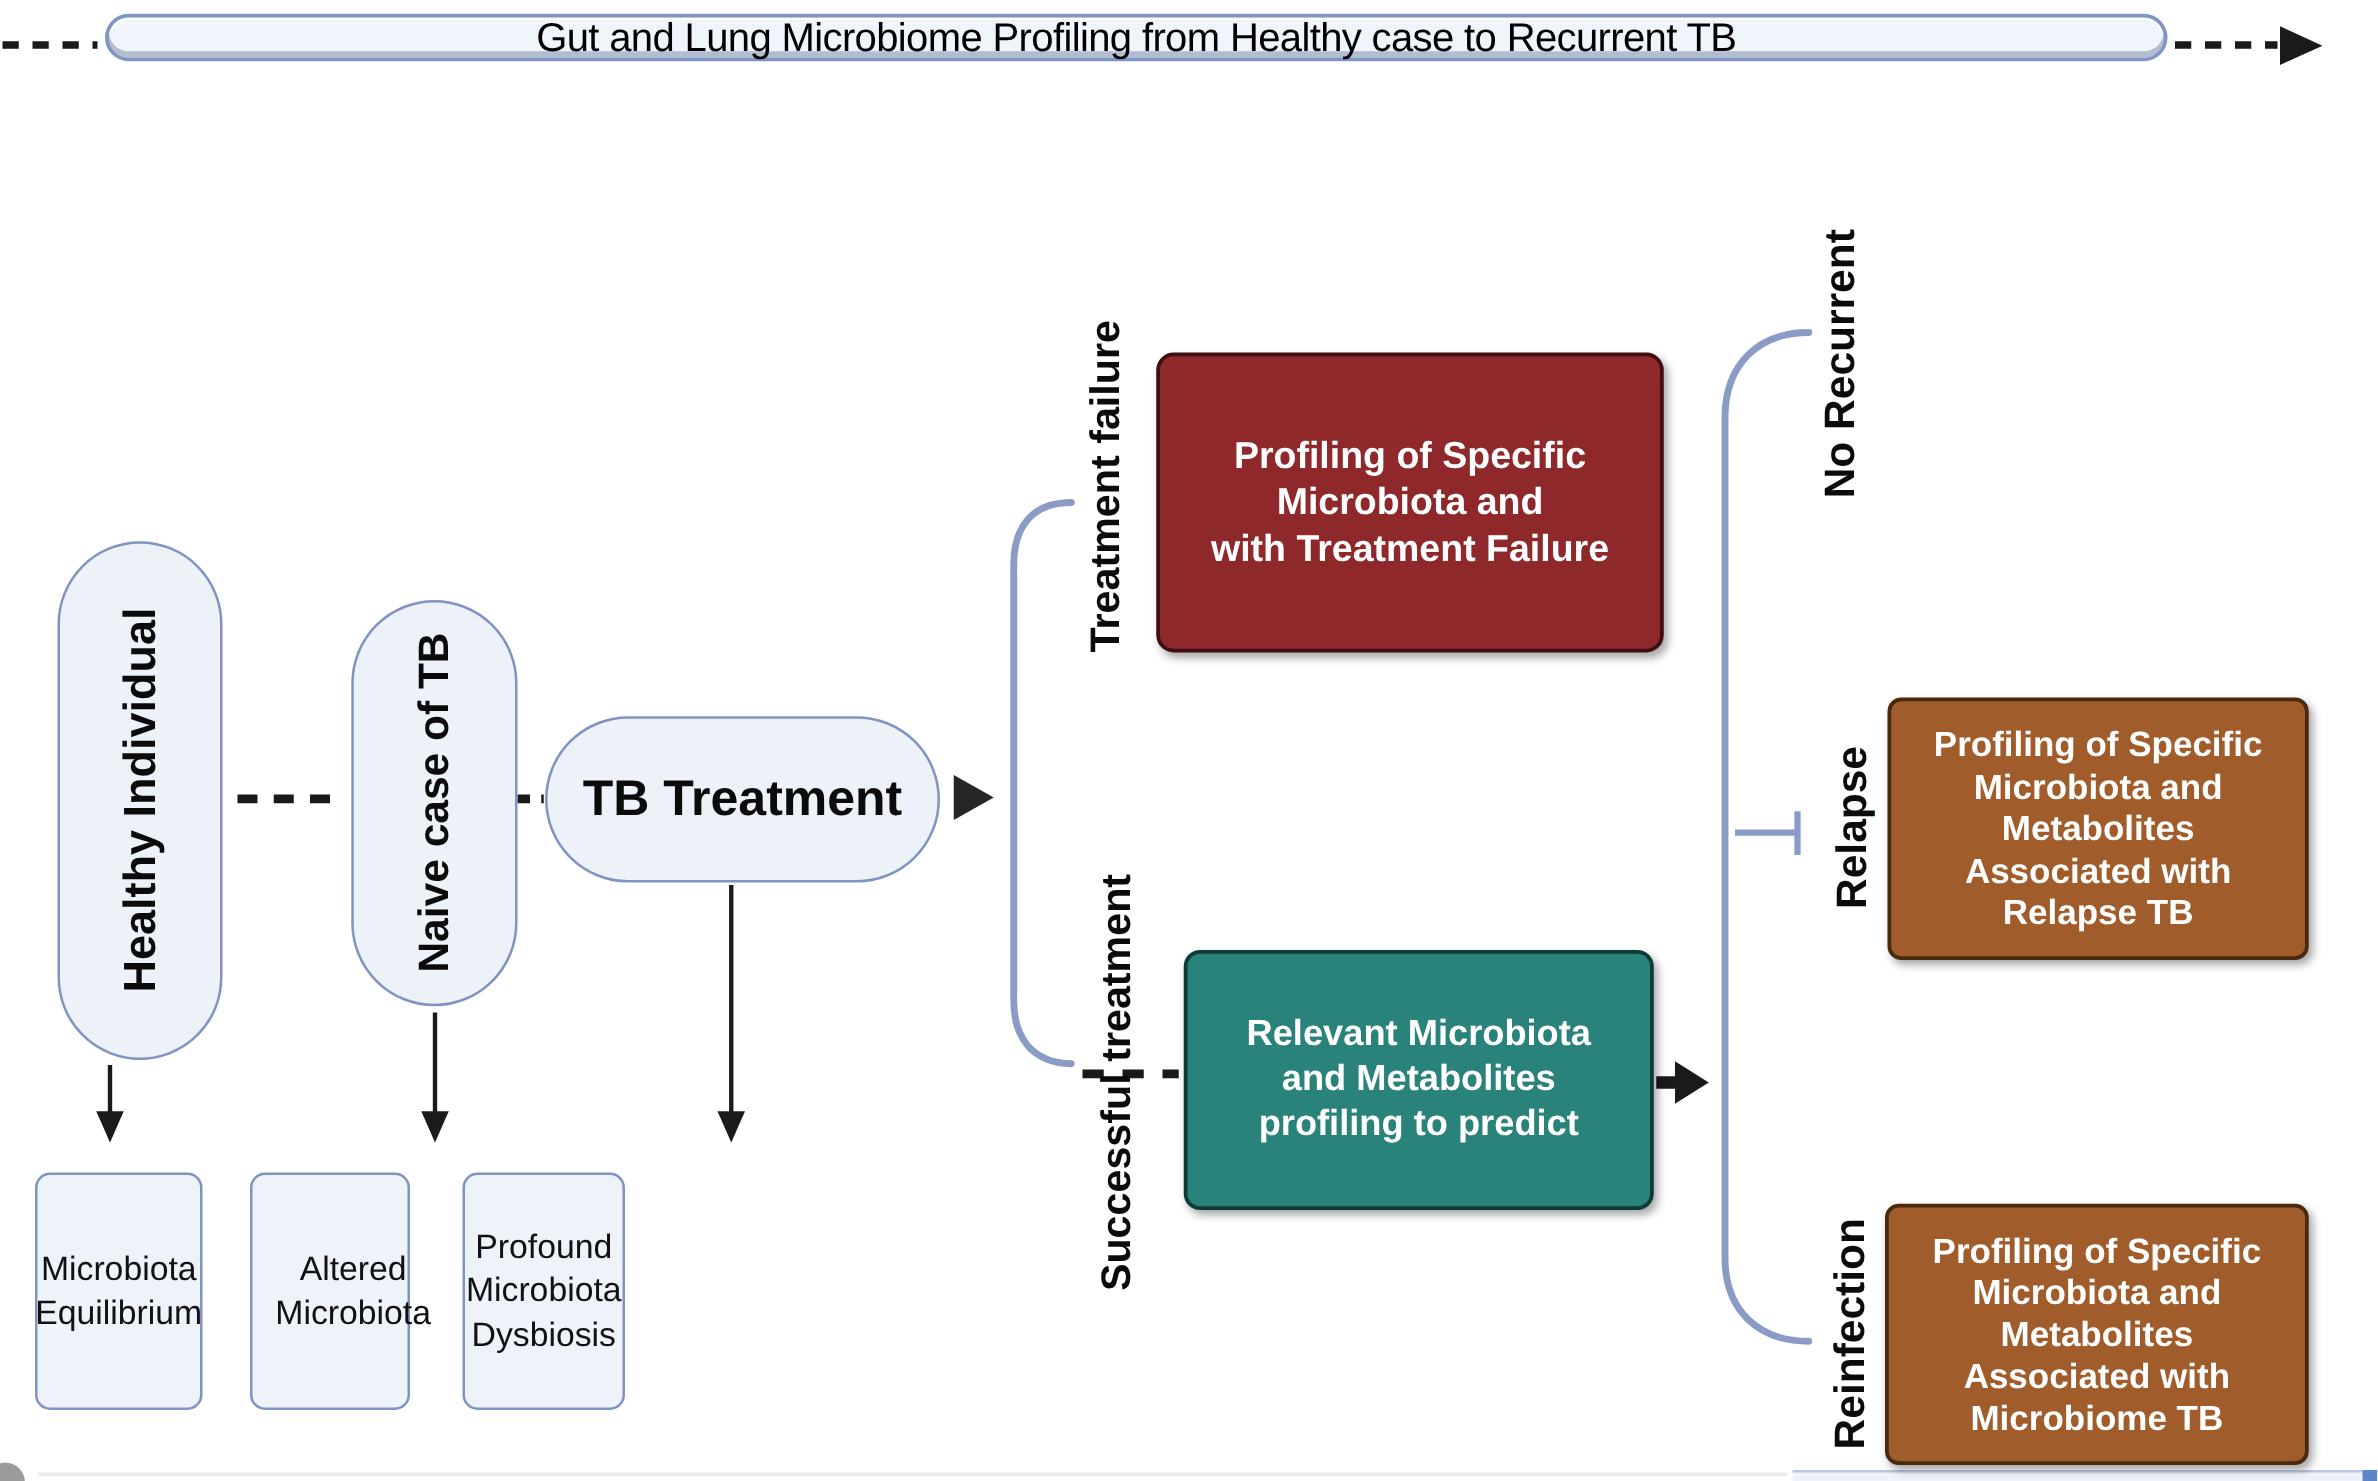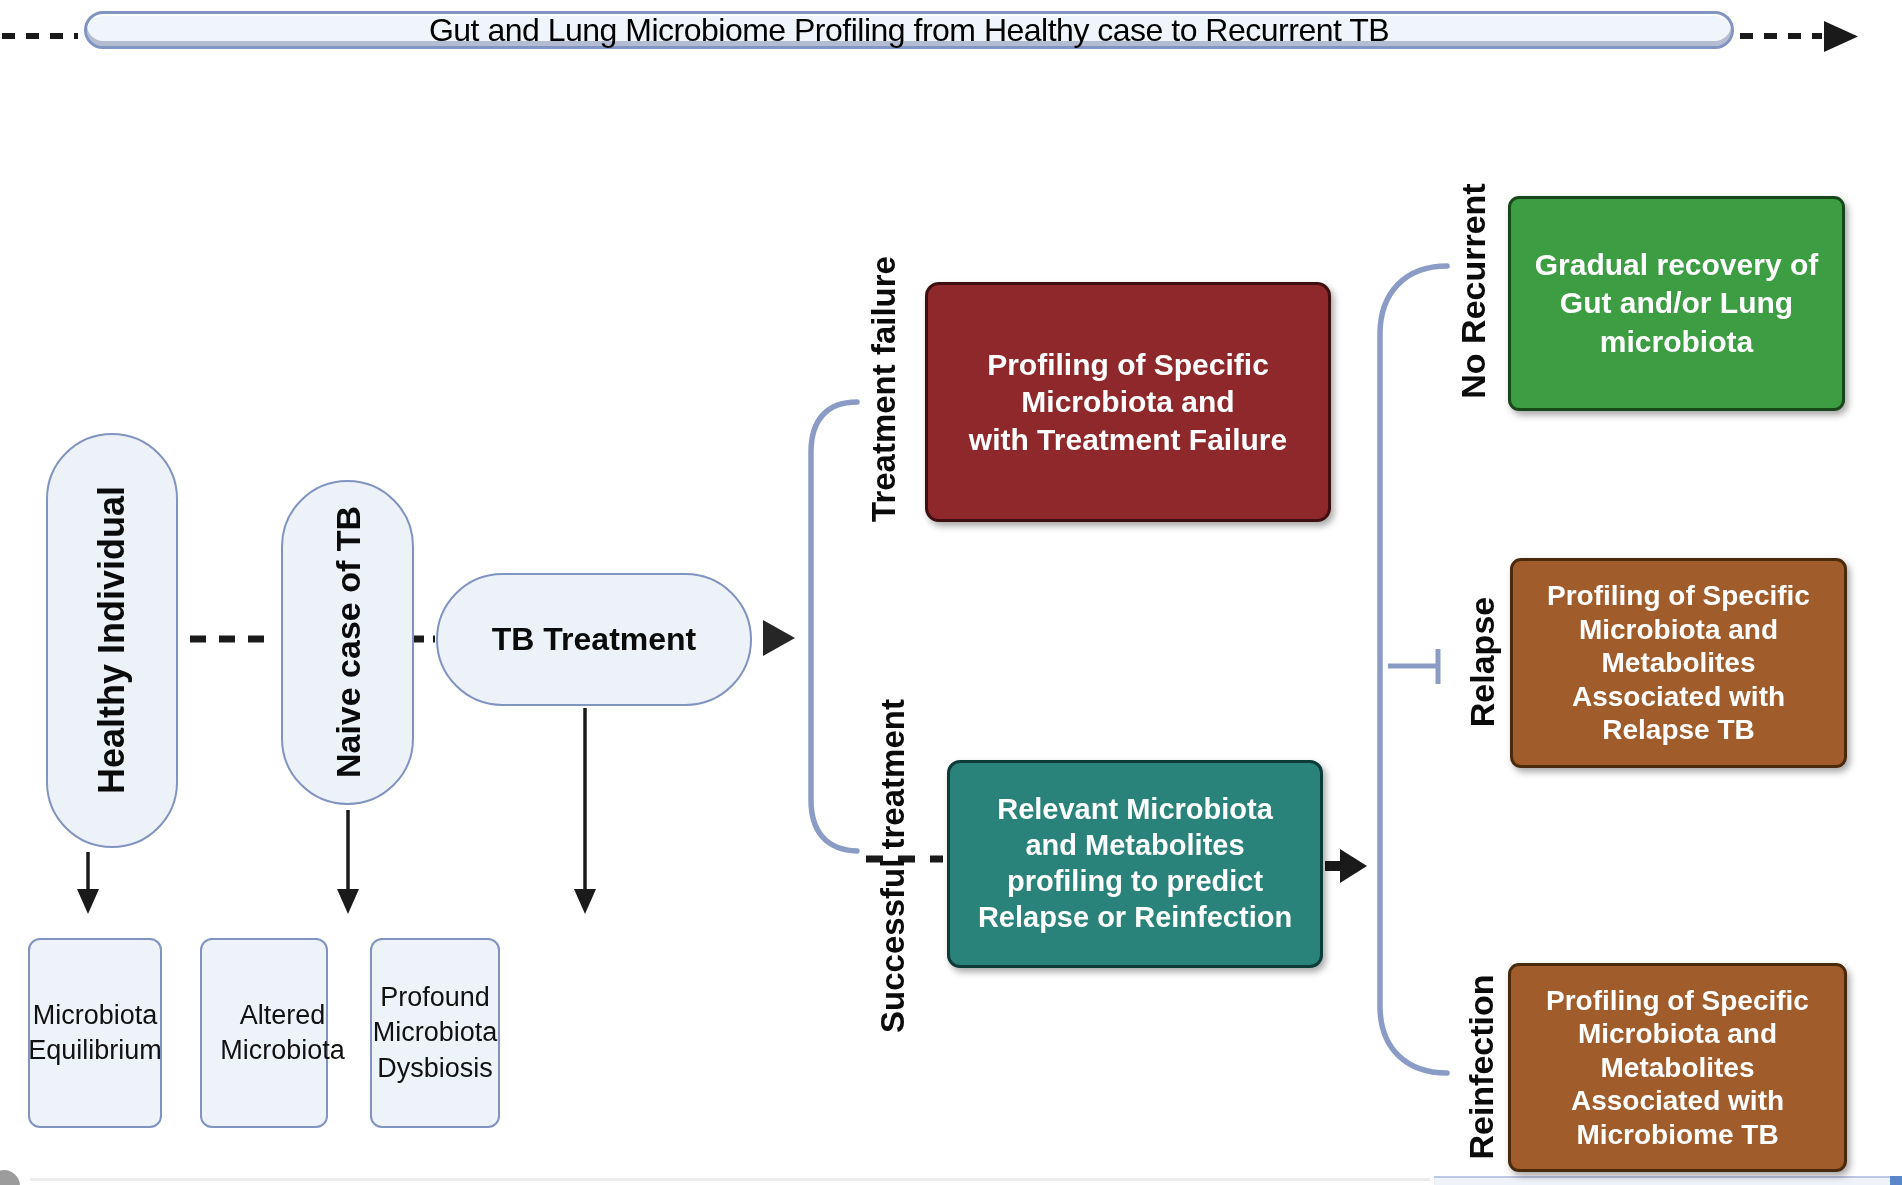--- a/index.html
+++ b/index.html
@@ -15,21 +15,21 @@
     left:84px;top:11px;width:1650px;height:38px;border-radius:27px;
     background:#f0f4fb;border:3px solid #8095c2;
     box-shadow:inset 0 -5px 0 rgba(105,120,155,.45), inset 0 2px 0 #ffffff;
   }
   #banner-title{font-size:32px;font-weight:400;letter-spacing:-.5px;color:#000;}
 
   
   .stage-pill{background:#edf2f9;border:2.5px solid #8094c2;}
   #pill-healthy{left:46px;top:433px;width:132px;height:415px;border-radius:70px;}
   #pill-naive{left:281px;top:480px;width:133px;height:325px;border-radius:70px;}
-  #pill-tb{left:436px;top:573px;width:316px;height:133px;border-radius:70px;font-size:32px;font-weight:700;}
+  #pill-tb{left:436px;top:573px;width:316px;height:133px;border-radius:70px;font-size:40px;font-weight:700;}
 
   
   .vtext{
     position:absolute;z-index:3;white-space:nowrap;font-weight:700;color:#0b0b0b;
     transform:translate(-50%,-50%) rotate(-90deg);text-align:center;
   }
   #lbl-healthy{left:112px;top:640px;font-size:36px;}
   #lbl-naive{left:348px;top:642px;font-size:34px;}
   #lbl-tf{left:884px;top:389px;font-size:33px;}
   #lbl-st{left:893px;top:866px;font-size:33px;}
@@ -136,28 +136,22 @@
   <div class="node outcome-box" id="box-red" style="background-color: rgb(142, 40, 43);">
     <div>Profiling of Specific</div>
     <div>Microbiota and</div>
     <div>with Treatment Failure</div>
   </div>
 
   <div class="node outcome-box" id="box-teal" style="background-color: rgb(42, 131, 123); border-radius: 13px;">
     <div>Relevant Microbiota</div>
     <div>and Metabolites</div>
     <div>profiling  to predict</div>
-    <div>Relapse or Reinfection</div>
   </div>
 
-  <div class="node outcome-box" id="box-green" style="background-color: rgb(60, 157, 67);">
-    <div>Gradual recovery of</div>
-    <div>Gut and/or Lung</div>
-    <div>microbiota</div>
-  </div>
 
   <div class="node outcome-box" id="box-relapse" style="background-color: rgb(161, 92, 43);">
     <div>Profiling of Specific</div>
     <div>Microbiota and</div>
     <div>Metabolites</div>
     <div>Associated with</div>
     <div>Relapse TB</div>
   </div>
 
   <div class="node outcome-box" id="box-reinf" style="background-color: rgb(161, 92, 43);">

